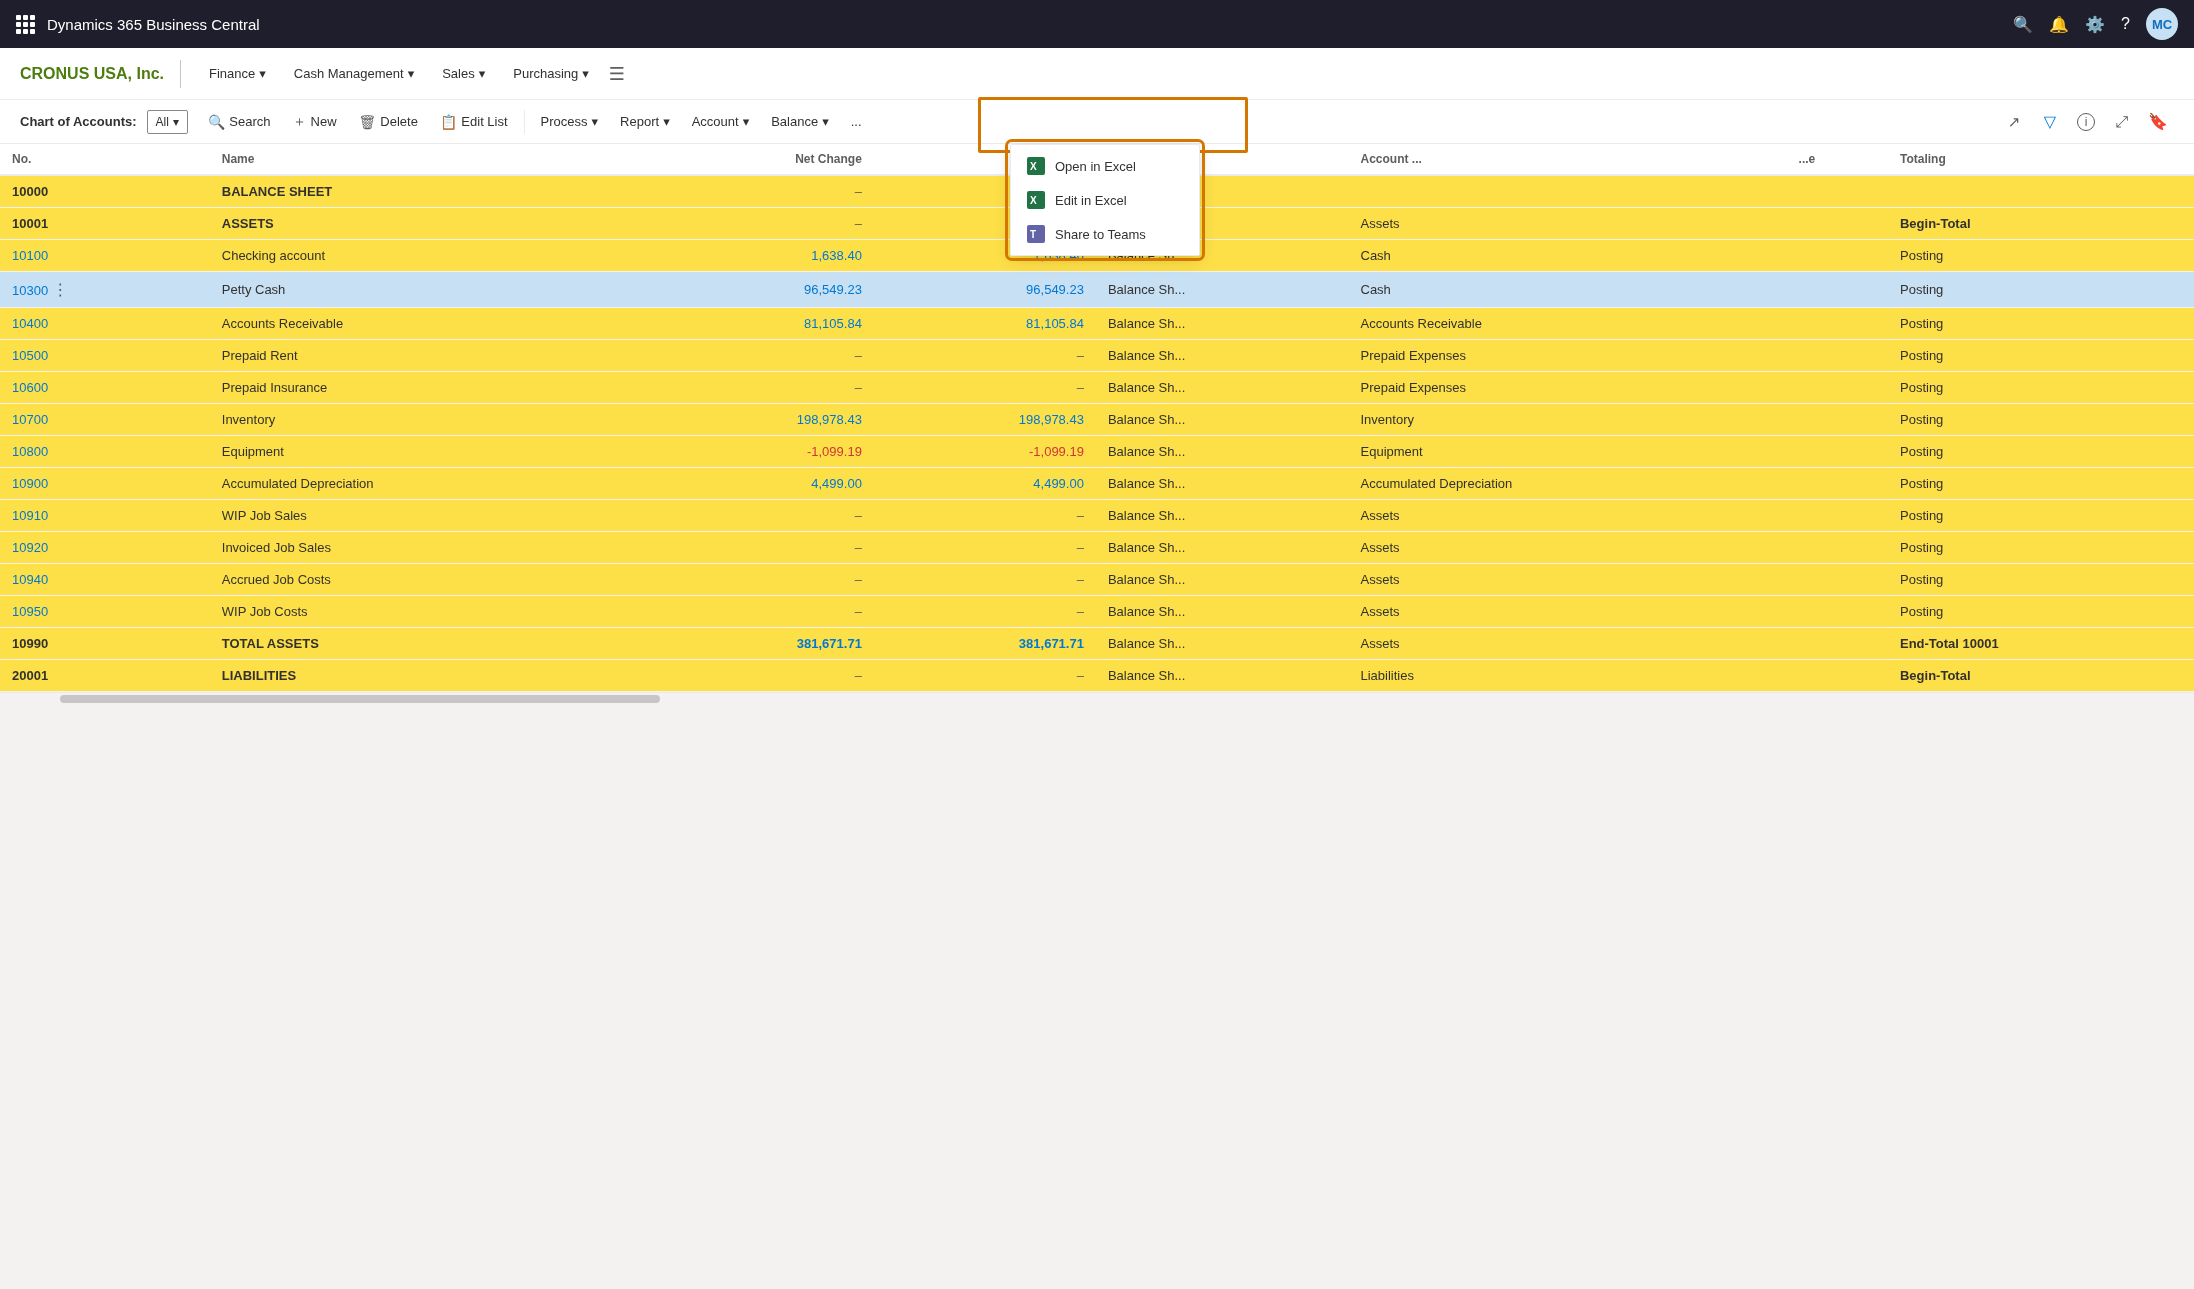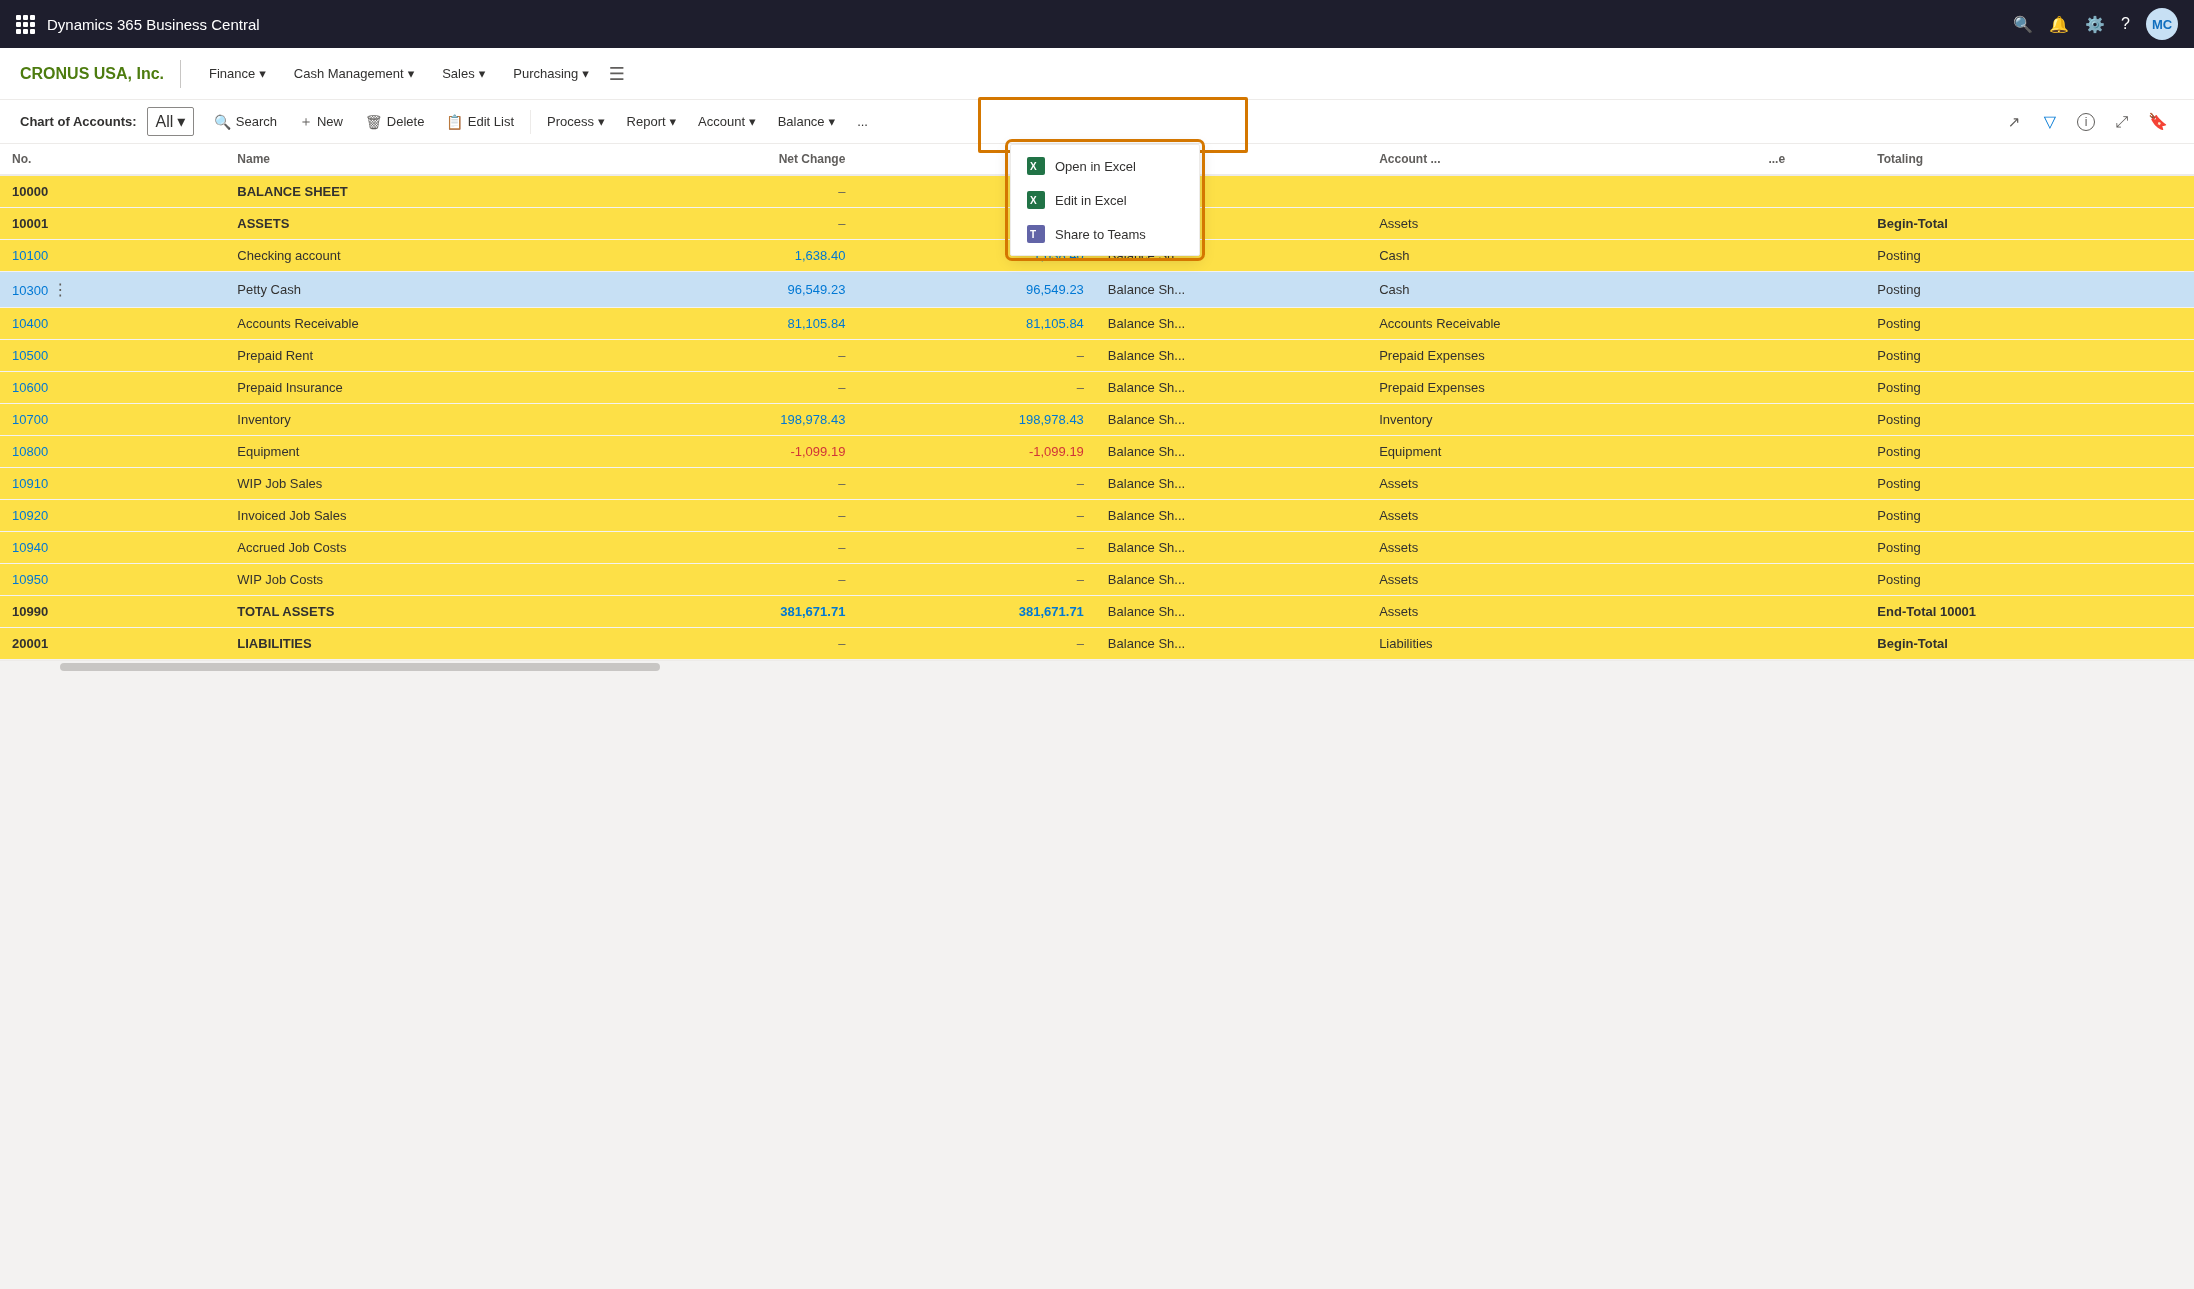--- a/index.html
+++ b/index.html
@@ -40,21 +40,21 @@
     .toolbar {
       background: #fff;
       border-bottom: 1px solid #edebe9;
       height: 44px;
       display: flex;
       align-items: center;
       padding: 0 20px;
       gap: 2px;
     }
     .toolbar-label { font-size: 13px; font-weight: 600; color: #323130; margin-right: 8px; }
-    .toolbar-filter { display: flex; align-items: center; gap: 4px; padding: 4px 8px; border: 1px solid #8a8886; border-radius: 2px; font-size: 16px; cursor: pointer; margin-right: 8px; }
+    .toolbar-filter { display: flex; align-items: center; gap: 4px; padding: 4px 8px; border: 1px solid #8a8886; border-radius: 2px; font-size: 12px; cursor: pointer; margin-right: 8px; }
     .toolbar-btn { display: flex; align-items: center; gap: 4px; padding: 5px 10px; font-size: 13px; color: #323130; cursor: pointer; border-radius: 2px; border: none; background: transparent; }
     .toolbar-btn-icon { font-size: 14px; color: #605e5c; }
     .toolbar-separator { width: 1px; height: 24px; background: #edebe9; margin: 0 4px; }
     .toolbar-right { margin-left: auto; display: flex; align-items: center; gap: 4px; }
     .toolbar-right-btn { width: 32px; height: 32px; display: flex; align-items: center; justify-content: center; cursor: pointer; border-radius: 2px; font-size: 16px; color: #605e5c; }
 
     
     .dropdown-menu {
       position: absolute;
       top: 144px;
@@ -395,20 +395,30 @@
             <td><span class="link-cell">10800</span></td>
             <td><span>Equipment</span></td>
             <td style="text-align: right;"><span style="color: rgb(209, 52, 56);">-1,099.19</span></td>
             <td style="text-align: right;"><span style="color: rgb(209, 52, 56);">-1,099.19</span></td>
             <td>Balance Sh...</td>
             <td>Equipment</td>
             <td></td>
             <td>Posting</td>
           </tr>
           <tr>
+            <td><span class="link-cell">10900</span></td>
+            <td><span>Accumulated Depreciation</span></td>
+            <td style="text-align: right;"><span style="color: rgb(0, 120, 212);">4,499.00</span></td>
+            <td style="text-align: right;"><span style="color: rgb(0, 120, 212);">4,499.00</span></td>
+            <td>Balance Sh...</td>
+            <td>Accumulated Depreciation</td>
+            <td></td>
+            <td>Posting</td>
+          </tr>
+          <tr>
             <td><span class="link-cell">10910</span></td>
             <td><span>WIP Job Sales</span></td>
             <td style="text-align: right;"><span class="dash">–</span></td>
             <td style="text-align: right;"><span class="dash">–</span></td>
             <td>Balance Sh...</td>
             <td>Assets</td>
             <td></td>
             <td>Posting</td>
           </tr>
           <tr>

